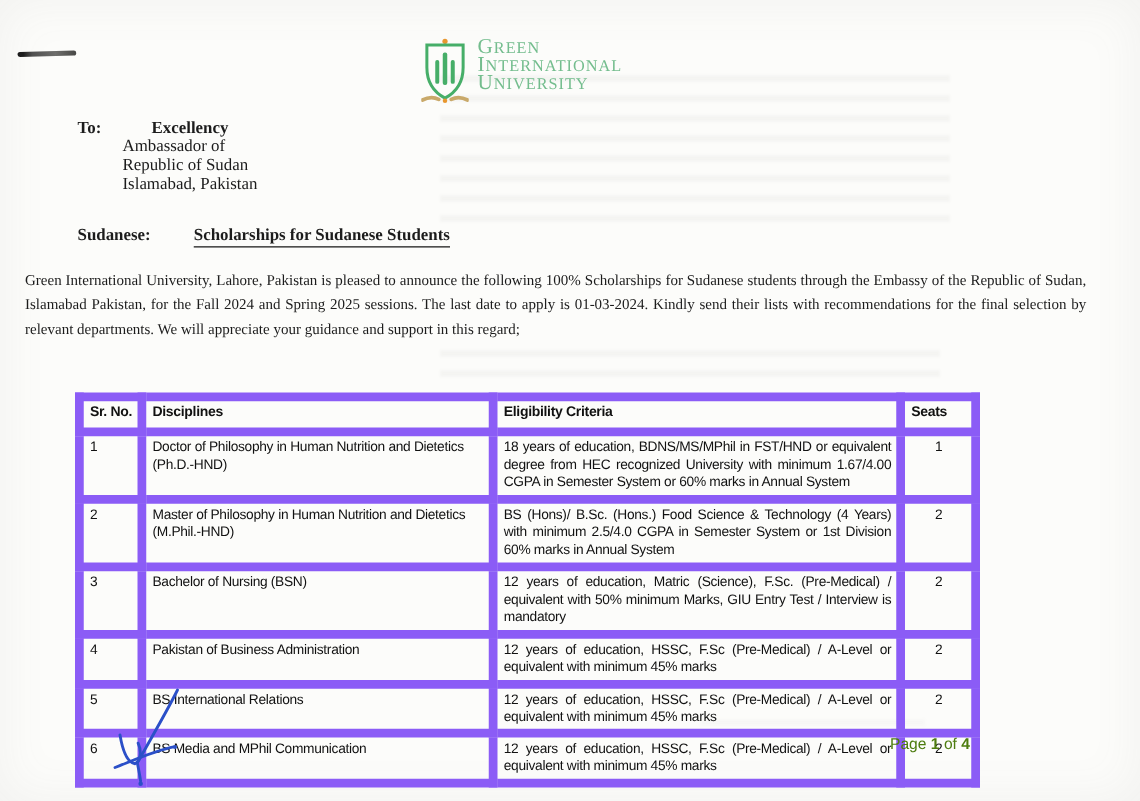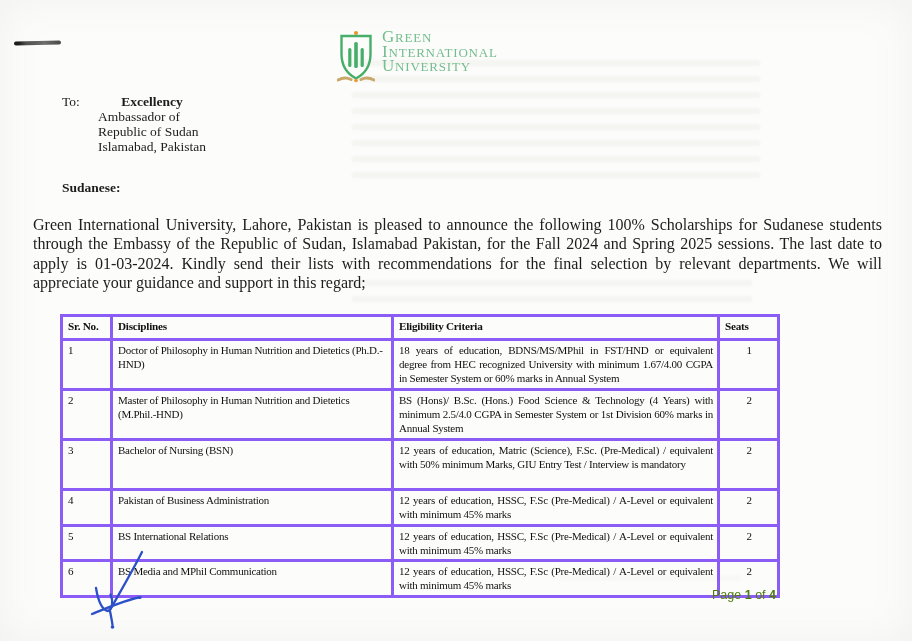--- a/index.html
+++ b/index.html
@@ -21,45 +21,44 @@
     background:repeating-linear-gradient(180deg, rgba(150,150,143,.16) 0 6px, transparent 6px 16px);
   }
   .ghost-top{left:352px; top:60px; width:408px; height:118px;}
   .ghost-mid{left:352px; top:280px; width:400px; height:32px;}
   .ghost-low{left:560px; top:575px; width:180px; height:14px; opacity:.25;}
   
   .logo{position:absolute; left:337px; top:30px; display:flex; gap:7px; align-items:flex-start;}
   .logo-text{color:#74bd8e; font-size:13px; line-height:13.5px; letter-spacing:.8px;}
   .logo-text div::first-letter{font-size:17px;}
   
-  .to-label{position:absolute; left:62px; top:94px; font-weight:normal; font-size:13.5px;}
+  .to-label{position:absolute; left:62px; top:94px; font-weight:bold; font-size:13.5px;}
   .to-lines{position:absolute; left:98px; top:94px; font-size:13.5px; line-height:15px;}
   .to-lines .l0{font-weight:bold;text-align:center;}
   
   .subject-label{position:absolute; left:62px; top:180px; font-weight:bold; font-size:13.5px;}
   .subject-title{
     position:absolute; left:155px; top:180px; font-weight:bold; font-size:13.5px;
     border-bottom:1.6px solid #161616; padding-bottom:1px;
   }
   
   .body-par{
-    position:absolute; left:33px; top:215px; width:849px;
-    font-size:16px; line-height:19.3px; text-align:justify;
+    position:absolute; left:20px; top:215px; width:849px;
+    font-size:12px; line-height:19.3px; text-align:justify;
   }
   
   table.sch{
     position:absolute; left:60px; top:314px; width:717px;
     border-collapse:collapse; table-layout:fixed;
     font-family:"Liberation Sans","DejaVu Sans",sans-serif;
     font-size:11px; letter-spacing:-.25px; line-height:14px; color:#111;
   }
   table.sch td,table.sch th{
-    border:3px solid #8b5cf6; vertical-align:top; padding:2px 4px 2px 5px;
+    border:7px solid #8b5cf6; vertical-align:top; padding:2px 4px 2px 5px;
     overflow:hidden;
-    font-family:Liberation Serif, serif;
   }
   table.sch{border:1.5px solid #222;}
   table.sch th{text-align:left; font-size:11.2px; height:17px; padding-top:2px;}
   th.c-seats, td.seats{text-align:center; padding-left:2px; padding-right:2px;}
   td.sr{padding-left:8px;}
   td.elig{text-align:justify;}
   tr.r0 td,tr.r1 td,tr.r2 td{height:43px;}
   tr.r3 td,tr.r5 td{height:29px;}
   tr.r4 td{height:28px;}
   
@@ -101,20 +100,21 @@
 
   <div class="to-label">To:</div>
   <div class="to-lines">
     <div class="l0">Excellency</div>
     <div class="l1">Ambassador of</div>
     <div class="l2">Republic of Sudan</div>
     <div class="l3">Islamabad, Pakistan</div>
   </div>
 
   <div class="subject-label">Sudanese:</div>
+  <div class="subject-title">Scholarships for Sudanese Students</div>
 
   <div class="body-par">Green International University, Lahore, Pakistan is pleased to announce the following 100% Scholarships for Sudanese students through the Embassy of the Republic of Sudan, Islamabad Pakistan, for the Fall 2024 and Spring 2025 sessions. The last date to apply is 01-03-2024. Kindly send their lists with recommendations for the final selection by relevant departments. We will appreciate your guidance and support in this regard;</div>
 
   <table class="sch">
     <colgroup>
       <col style="width:50px">
         <col style="width:281px">
         <col style="width:326px">
         <col style="width:60px">
     </colgroup>

